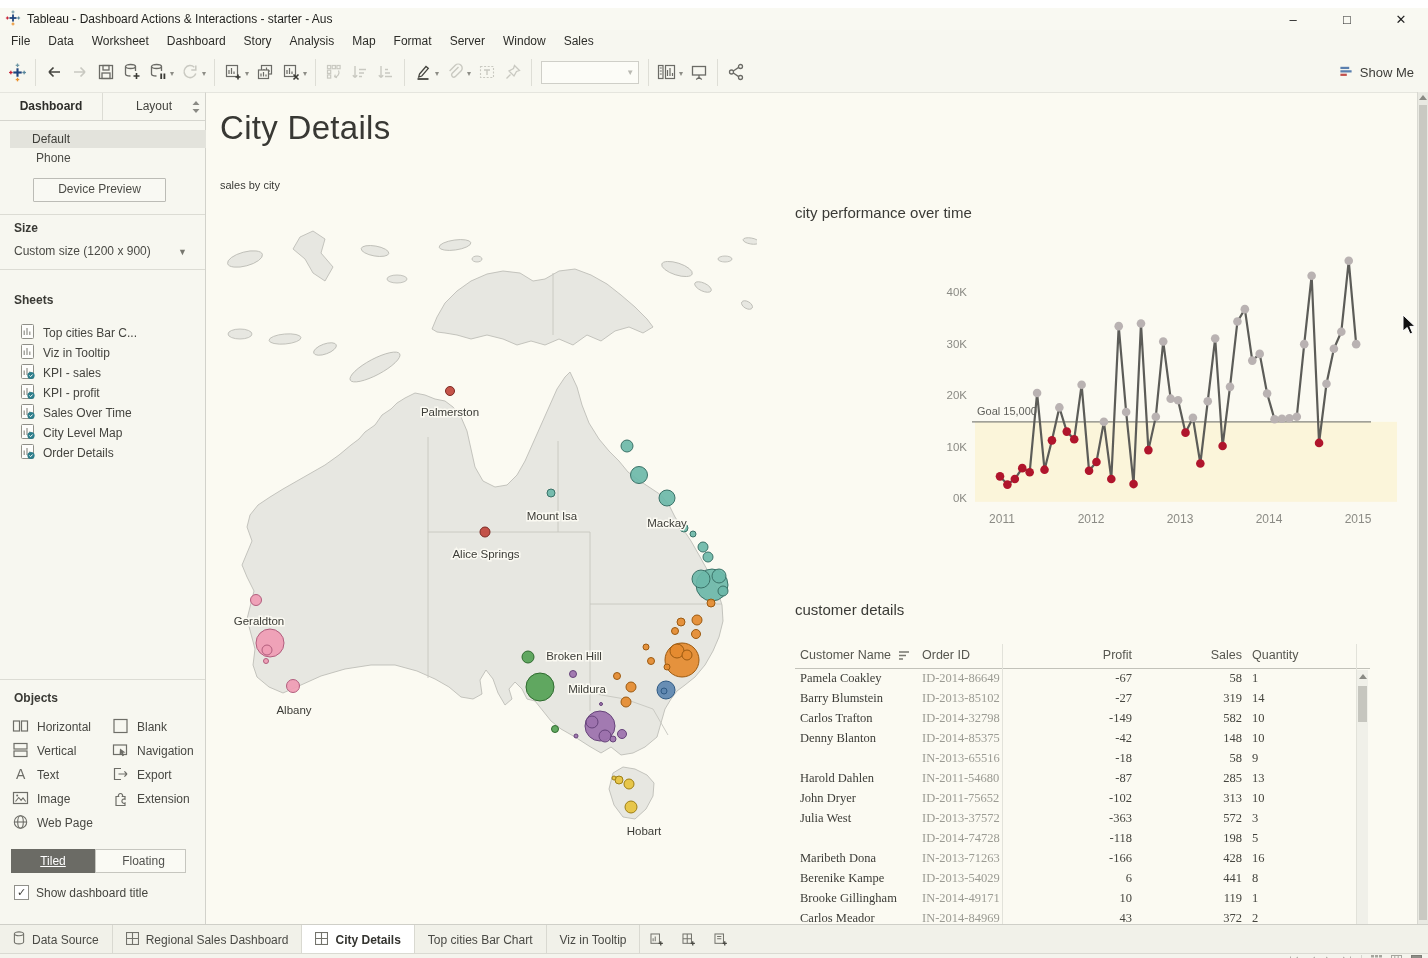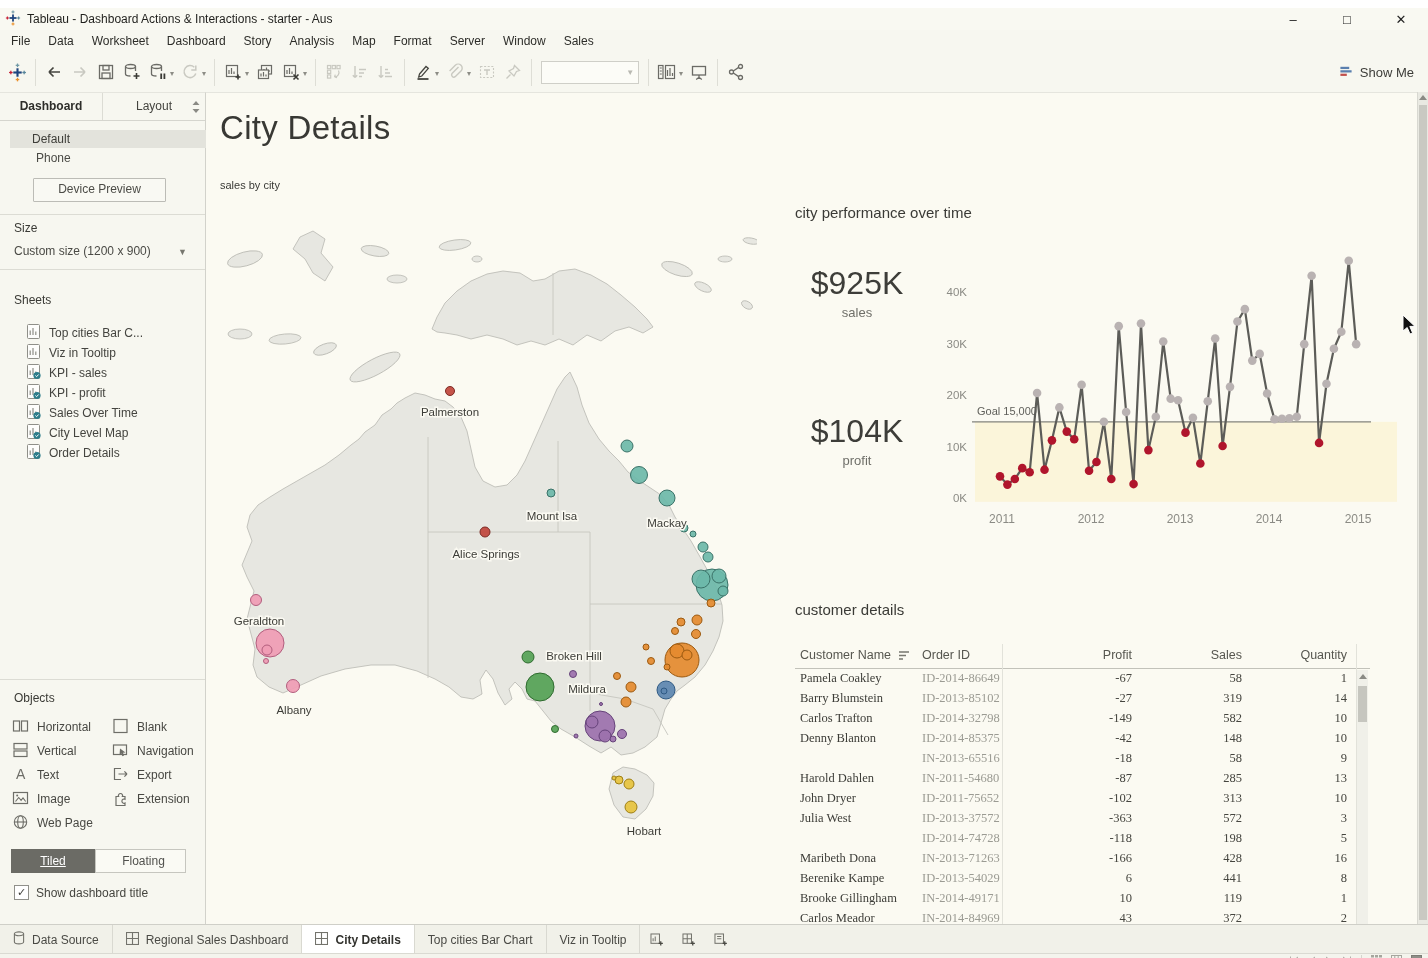--- a/index.html
+++ b/index.html
@@ -25,26 +25,26 @@
   #sidebar{position:absolute;top:84px;left:0;width:205px;bottom:42px;background:#f7f7f0;border-right:1px solid #d2d2cb;border-top:1px solid #e5e5de;font-size:12px;}
   #side-tabs{position:absolute;top:0;left:0;right:0;height:27px;border-bottom:1px solid #d5d5ce;display:flex;}
   .side-tab{flex:1;text-align:center;line-height:26px;color:#44443f;}
   .side-tab.active{font-weight:bold;color:#2e2e2a;}
   .side-tab.inactive{border-left:1px solid #dcdcd4;}
   #tab-updown{position:absolute;right:5px;top:8px;}
   #device-default{position:absolute;top:37px;left:10px;width:176px;height:18px;line-height:18px;background:#e3e3dc;padding-left:22px;color:#3e3e39;}
   #device-phone{position:absolute;top:56px;left:10px;width:176px;height:18px;line-height:18px;padding-left:26px;color:#4a4a45;}
   #device-preview-btn{position:absolute;top:85px;left:33px;width:131px;height:22px;line-height:20px;text-align:center;border:1px solid #bcbcb6;border-radius:1px;color:#4c4c47;background:#f9f9f3;}
   .side-divider{position:absolute;left:0;right:0;height:1px;background:#dcdcd4;}
-  .side-label{position:absolute;left:14px;font-weight:normal;color:#3a3a35;}
+  .side-label{position:absolute;left:14px;font-weight:bold;color:#3a3a35;}
   #size-control{position:absolute;top:148px;left:0;right:0;height:24px;}
   #size-control .val{position:absolute;left:14px;top:3px;color:#4a4a45;}
   #size-control .caret{position:absolute;right:18px;top:6px;font-size:9px;color:#77776f;}
   #sheet-list{position:absolute;top:230px;left:0;right:0;}
-  .sheet-row{height:20px;display:flex;align-items:center;padding-left:27px;gap:8px;color:#44443f;}
+  .sheet-row{height:20px;display:flex;align-items:center;padding-left:21px;gap:8px;color:#44443f;}
   #objects-grid{position:absolute;top:622px;left:12px;right:4px;display:grid;grid-template-columns:100px 1fr;grid-auto-rows:24px;}
   .obj-item{display:flex;align-items:center;gap:8px;color:#484843;}
   #tiled-floating{position:absolute;top:756px;left:11px;width:175px;height:24px;display:flex;font-size:12px;}
   #tiled-btn{width:88px;background:#6b6b65;color:#fff;text-align:center;line-height:24px;text-decoration:underline;}
   #floating-btn{width:87px;background:#fafaf4;border:1px solid #c6c6bf;color:#52524e;text-align:center;line-height:22px;padding-left:6px;}
   #show-title-row{position:absolute;top:792px;left:14px;display:flex;align-items:center;gap:7px;}
   #show-title-box{width:13px;height:13px;border:1px solid #90908a;background:#fff;font-size:11px;line-height:12px;text-align:center;color:#3f3f3a;}
   
   #canvas{position:absolute;top:84px;left:206px;width:1212px;bottom:42px;background:#fbfaf2;border-top:1px solid #e5e5de;overflow:hidden;}
   #dash-title{position:absolute;left:14px;top:16px;font-size:33px;color:#383834;letter-spacing:0.3px;}
@@ -58,21 +58,21 @@
   #kpi-profit{top:320px;}
   #chart-wrap{position:absolute;left:719px;top:152px;width:475px;height:292px;}
   #cust-title{position:absolute;left:589px;top:508px;font-size:15px;color:#3a3a36;}
   #cust-table{position:absolute;left:589px;top:551px;width:575px;height:284px;font-size:12.5px;}
   #cust-header{position:absolute;top:0;left:0;right:0;height:24px;border-bottom:1px solid #c2c2ba;color:#56564f;}
   #cust-header span{position:absolute;top:4px;white-space:nowrap;}
   .col-name{left:5px;}
   .col-order{left:127px;}
   .col-profit{left:217px;width:120px;text-align:right;}
   .col-sales{left:347px;width:100px;text-align:right;}
-  .col-qty{left:457px;width:95px;text-align:right;}
+  .col-qty{left:457px;width:95px;text-align:left;}
   #cust-rows{position:absolute;top:24px;left:0;right:0;font-family:Liberation Serif, serif;}
   .tr{position:relative;height:20px;width:575px;border-bottom:1px solid #ececе4;}
   .tr span{position:absolute;top:2px;line-height:16px;white-space:nowrap;overflow:hidden;}
   .td-name{left:5px;width:118px;color:#3c3c37;}
   .td-order{left:127px;width:85px;color:#9b9b93;}
   .grid-v{position:absolute;top:0;width:1px;background:#e2e2da;}
   #tbl-scroll{position:absolute;left:1151px;top:577px;width:11px;height:255px;background:#f0f0e9;}
   #tbl-scroll .sc-arrow{width:0;height:0;border-left:4px solid transparent;border-right:4px solid transparent;border-bottom:5px solid #8a8a84;margin:4px auto 0;}
   #tbl-scroll .sc-thumb{position:absolute;top:16px;left:1px;width:9px;height:36px;background:#c6c6bf;}
   
@@ -567,28 +567,20 @@
           <text x="327" y="287" class="map-label" dominant-baseline="central">Mount Isa</text>
           <text x="261" y="325" class="map-label" dominant-baseline="central">Alice Springs</text>
           <text x="442" y="294" class="map-label" dominant-baseline="central">Mackay</text>
           <text x="34" y="392" class="map-label" dominant-baseline="central">Geraldton</text>
           <text x="69" y="481" class="map-label" dominant-baseline="central">Albany</text>
           <text x="349" y="427" class="map-label" dominant-baseline="central">Broken Hill</text>
           <text x="362" y="460" class="map-label" dominant-baseline="central">Mildura</text>
           <text x="419" y="602" class="map-label" dominant-baseline="central">Hobart</text>
         </svg></div>
     <div id="perf-title">city performance over time</div>
-    <div class="kpi" id="kpi-sales">
-      <div class="kpi-value">$925K</div>
-      <div class="kpi-label">sales</div>
-    </div>
-    <div class="kpi" id="kpi-profit">
-      <div class="kpi-value">$104K</div>
-      <div class="kpi-label">profit</div>
-    </div>
     <div id="chart-wrap"><svg width="475" height="292" viewBox="0 0 475 292">
           <rect x="50" y="176.825" width="422" height="80" fill="#fbf5da"></rect>
           <line x1="47" y1="176.825" x2="446" y2="176.825" stroke="#83837d" stroke-width="1.2"></line>
           <text x="52" y="169.825" font-size="11" fill="#5f5f5a">Goal 15,000</text>
           <text x="42" y="254" font-size="11.5" fill="#8b8b85" text-anchor="end" dominant-baseline="middle">0K</text>
           <text x="42" y="202.55" font-size="11.5" fill="#8b8b85" text-anchor="end" dominant-baseline="middle">10K</text>
           <text x="42" y="151.10000000000002" font-size="11.5" fill="#8b8b85" text-anchor="end" dominant-baseline="middle">20K</text>
           <text x="42" y="99.65" font-size="11.5" fill="#8b8b85" text-anchor="end" dominant-baseline="middle">30K</text>
           <text x="42" y="48.20000000000002" font-size="11.5" fill="#8b8b85" text-anchor="end" dominant-baseline="middle">40K</text>
           <text x="77" y="278" font-size="12" fill="#8b8b85" text-anchor="middle">2011</text>

